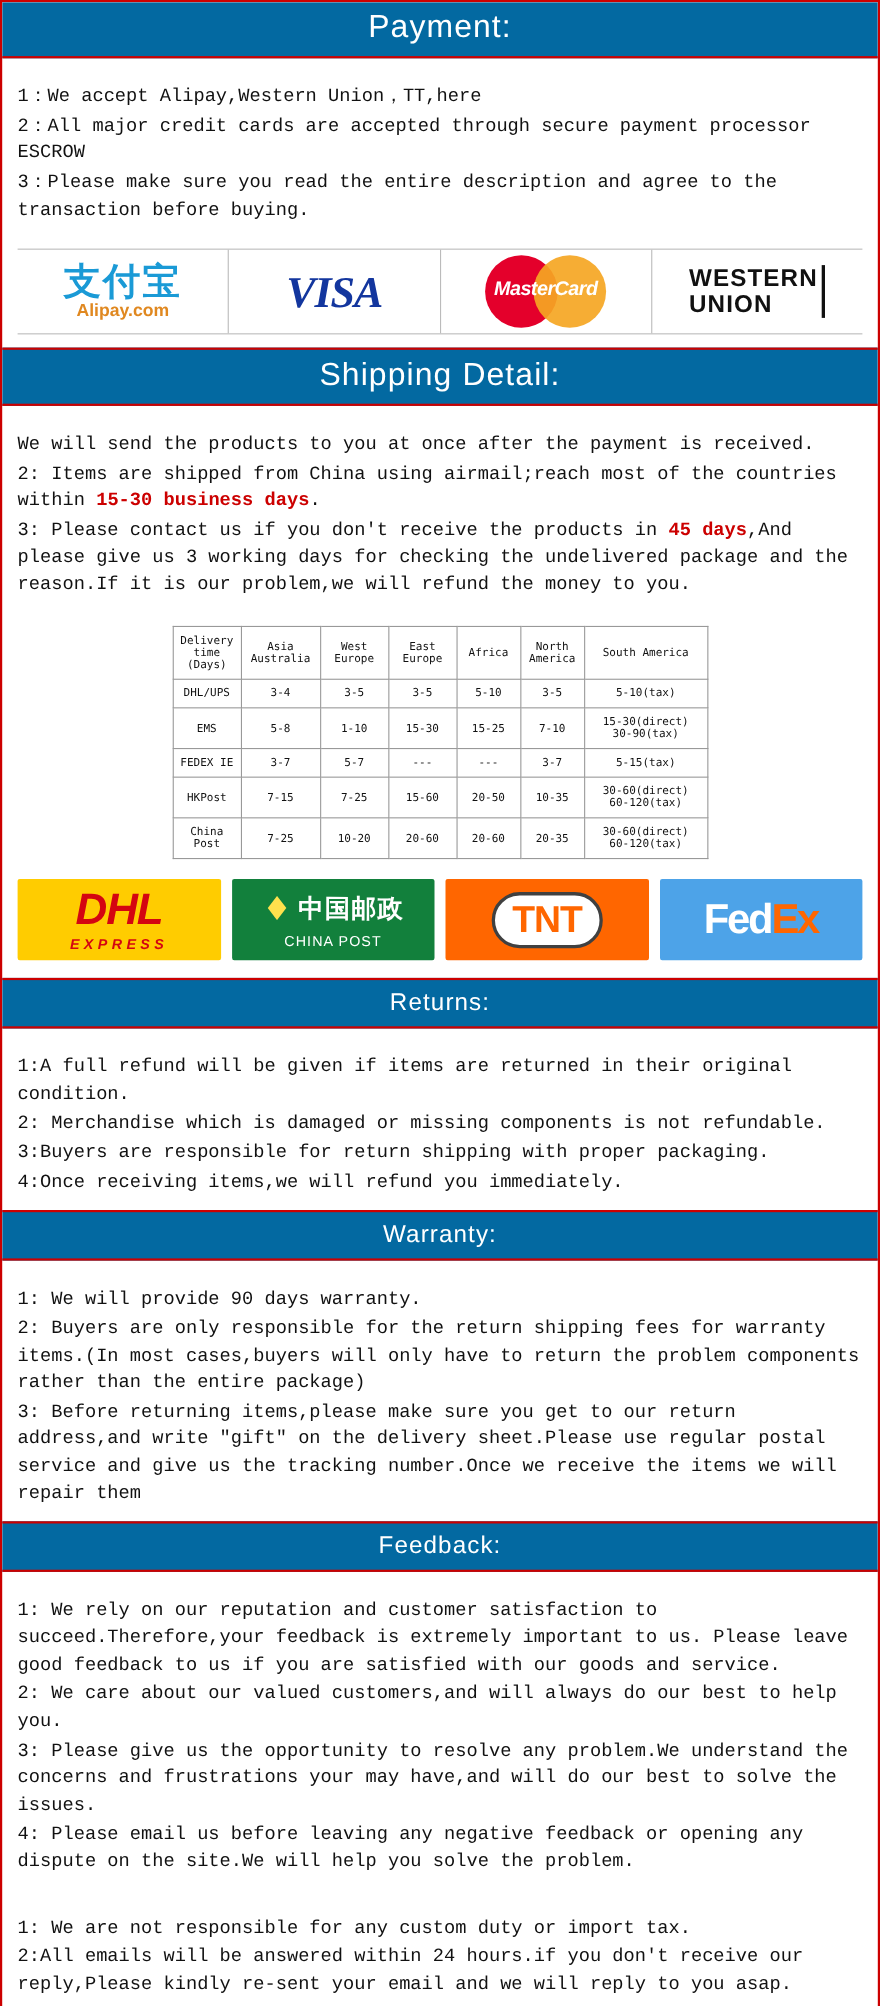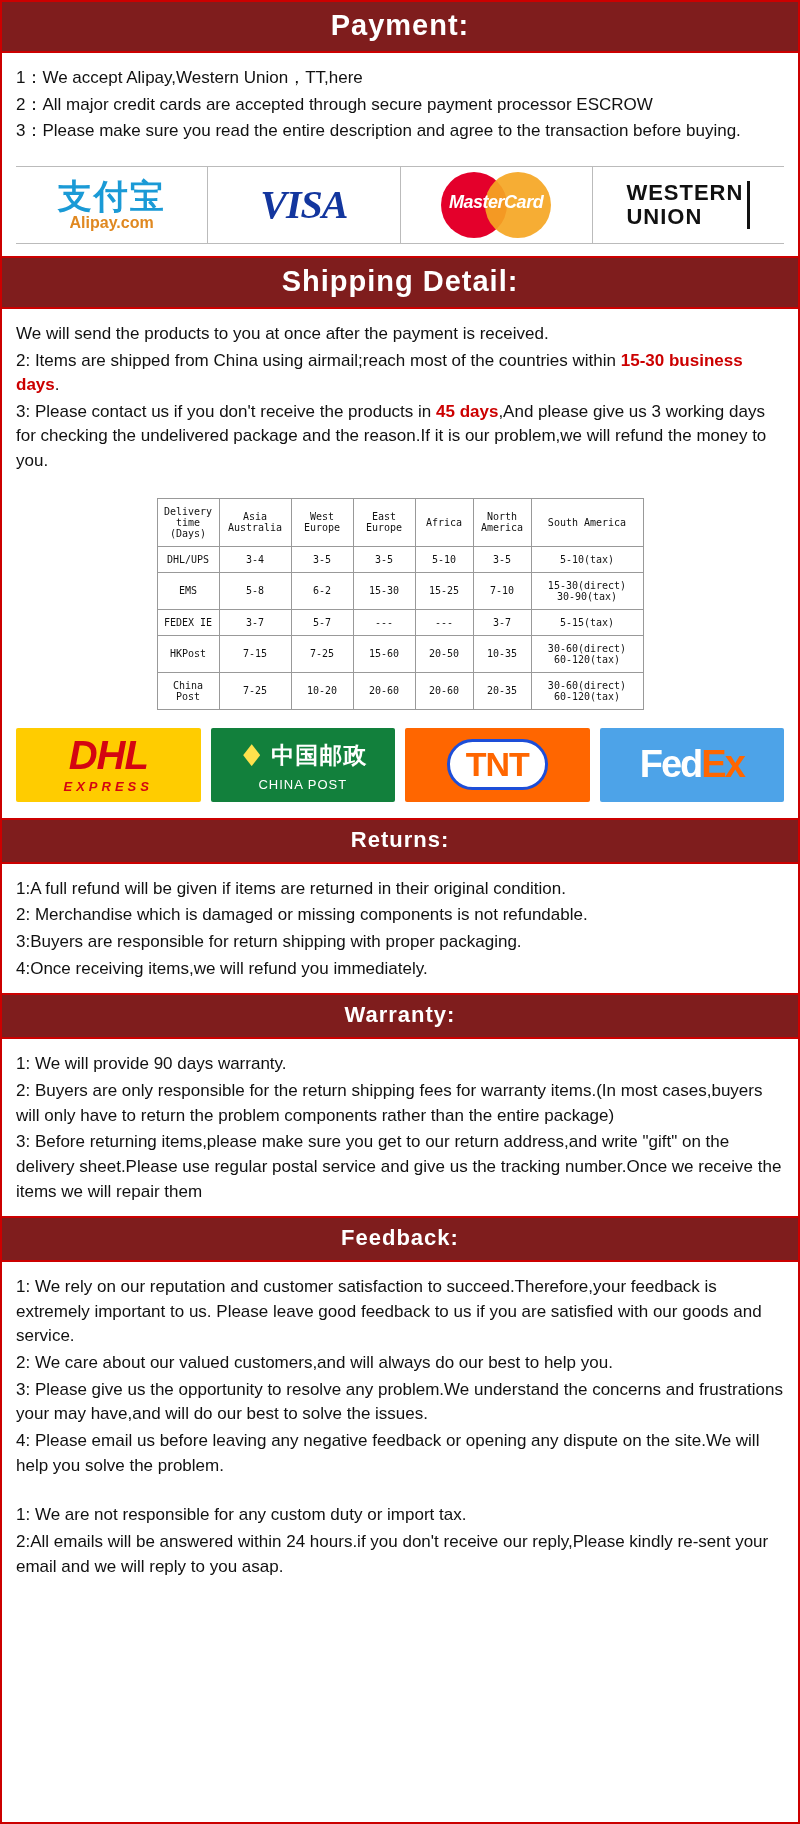--- a/index.html
+++ b/index.html
@@ -11,36 +11,37 @@
   .page {
     width: 800px;
     min-height: 1824px;
     margin: 0 auto;
     background: #fff;
     border: 2px solid #cc0000;
     position: relative;
     overflow: hidden;
   }
   .band {
-    background: #7f1d1d;
+    background: #0369a1;
     color: #ffffff;
     text-align: center;
     font-size: 29px;
-    font-weight: bold;
+    font-weight: normal;
     letter-spacing: 1px;
     padding: 7px 0 9px 0;
     border-top: 2px solid #cc0000;
     border-bottom: 2px solid #cc0000;
   }
   .band.first { border-top: none; }
   .body-text {
-    padding: 13px 14px 10px 14px;
+    padding: 24px 14px 10px 14px;
     font-size: 17px;
     line-height: 1.45;
     color: #111;
+    font-family: Liberation Mono, monospace;
   }
   .body-text p { margin: 0 0 2px 0; }
   .red { color: #cc0000; font-weight: bold; }
   .red-big { color: #cc0000; font-weight: bold; font-size: 21px; }
 
   
   .logo-row {
     display: flex;
     align-items: stretch;
     border-top: 1px solid #bbb;
@@ -143,21 +144,21 @@
     line-height: 1; letter-spacing: -1px;
   }
   .dhl-sub { color: #d40511; font-size: 13px; font-weight: bold; letter-spacing: 4px; font-style: italic; margin-top: 4px; }
   .cpost { background: #12803c; color: #ffe14d; }
   .cpost-top { display: flex; align-items: center; gap: 6px; }
   .cpost-glyph { font-family: "DejaVu Sans", sans-serif; font-size: 30px; font-weight: bold; color: #ffe14d; }
   .cpost-cn { font-family: "DejaVu Sans", sans-serif; font-size: 23px; font-weight: bold; color: #fff; letter-spacing: 1px; }
   .cpost-en { font-size: 13px; color: #fff; letter-spacing: 1px; margin-top: 4px; }
   .tnt { background: #ff6600; }
   .tnt-box {
-    background: #fff; border: 3px solid #1d4ed8; border-radius: 26px;
+    background: #fff; border: 3px solid #404040; border-radius: 26px;
     padding: 3px 16px;
   }
   .tnt-txt { font-size: 34px; font-weight: bold; color: #ff6600; font-family: "Liberation Sans", sans-serif; letter-spacing: -1px; }
   .fedex { background: #4da3e8; }
   .fedex-txt { font-size: 38px; font-weight: bold; font-family: "Liberation Sans", sans-serif; letter-spacing: -2px; }
   .fedex-fed { color: #ffffff; }
   .fedex-ex { color: #ff6600; }
 
   .band.sub { font-size: 22px; }
 </style>
@@ -230,21 +231,21 @@
           <td>3-4</td>
           <td>3-5</td>
           <td>3-5</td>
           <td>5-10</td>
           <td>3-5</td>
           <td>5-10(tax)</td>
         </tr>
         <tr>
           <td>EMS</td>
           <td>5-8</td>
-          <td>6-2</td>
+          <td>1-10</td>
           <td>15-30</td>
           <td>15-25</td>
           <td>7-10</td>
           <td style="white-space: pre-line;">15-30(direct)
 30-90(tax)</td>
         </tr>
         <tr>
           <td>FEDEX IE</td>
           <td>3-7</td>
           <td>5-7</td>

